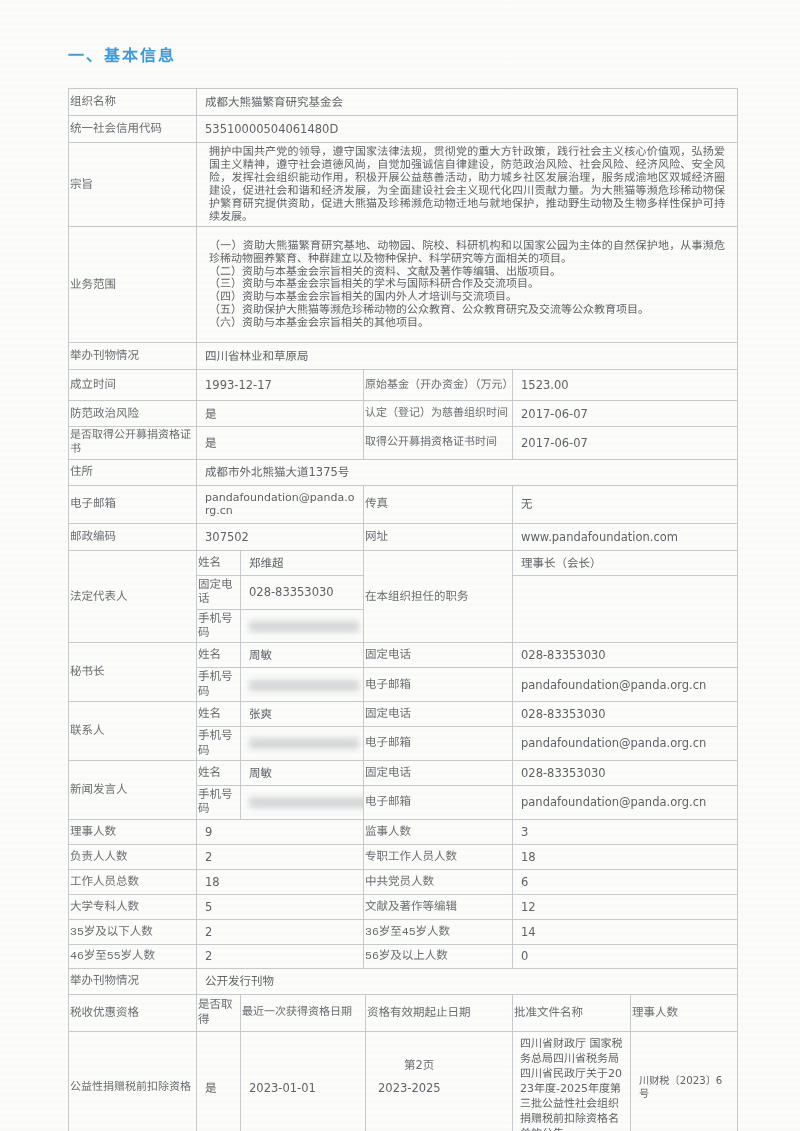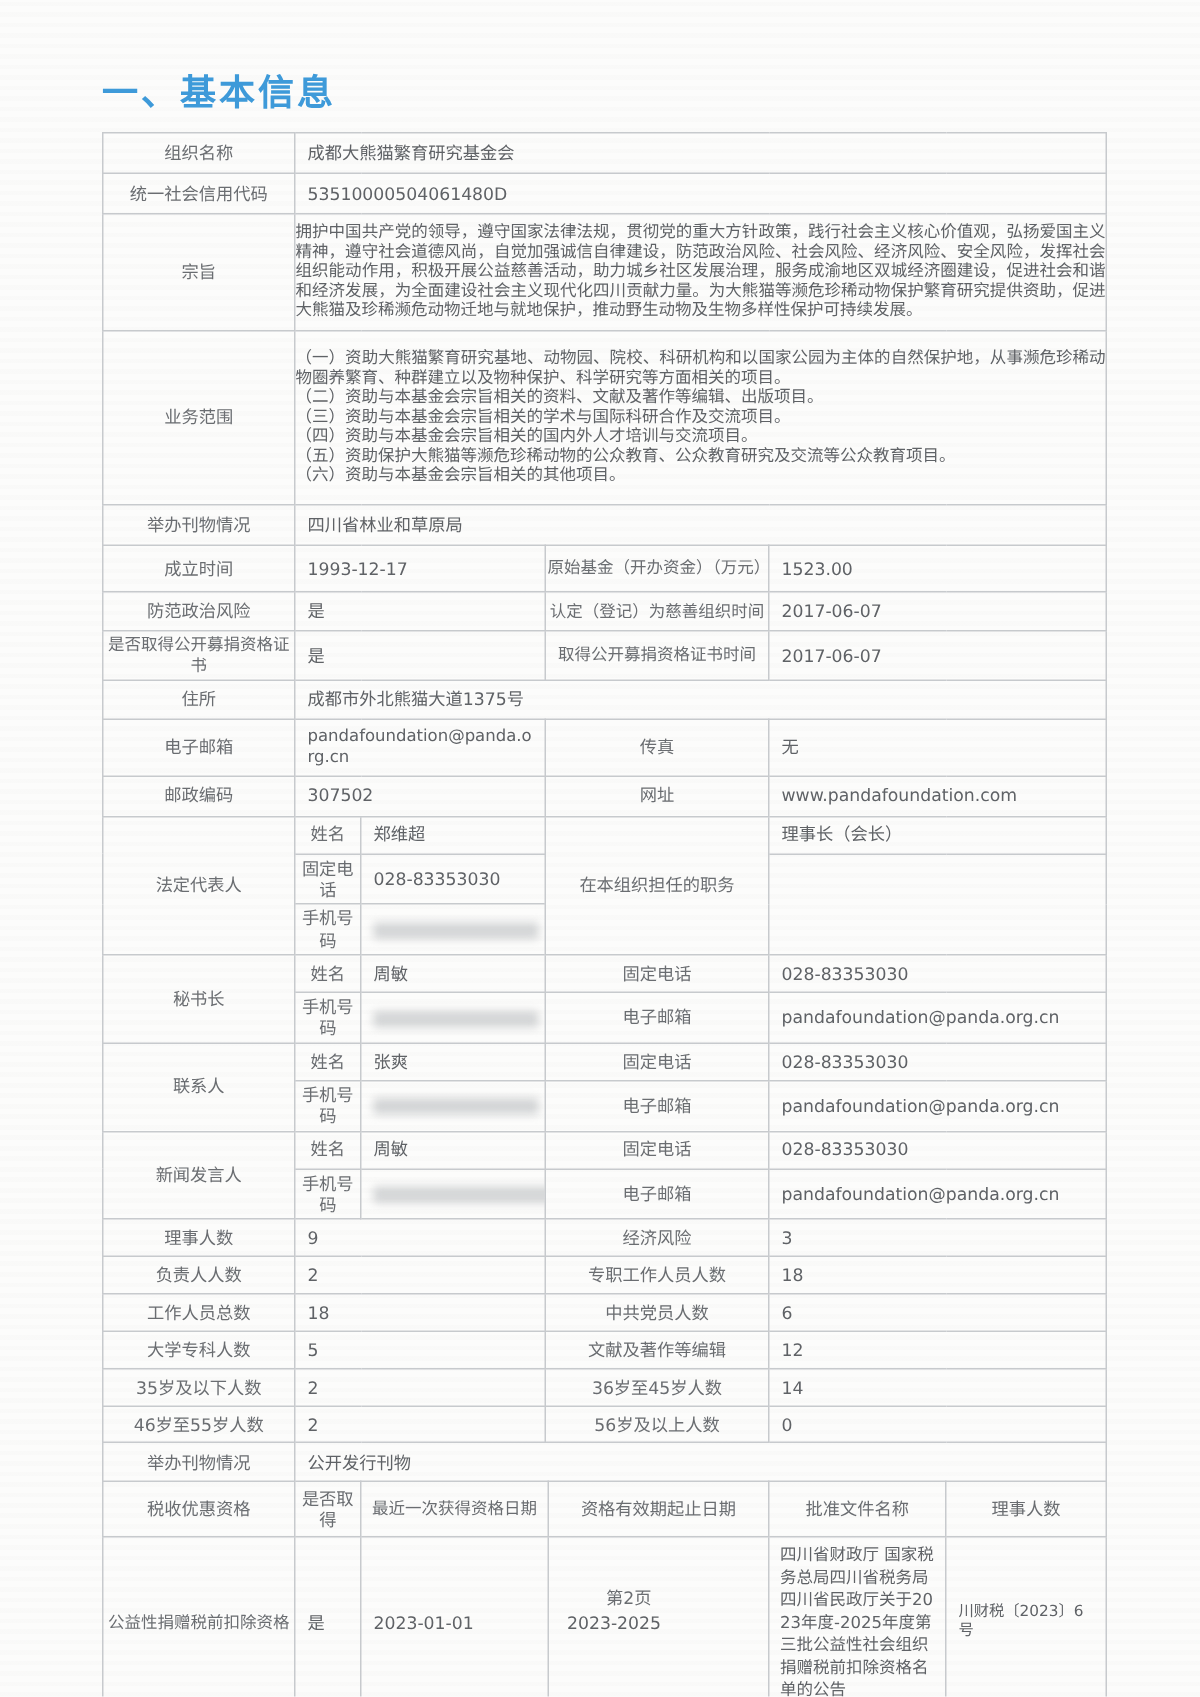--- a/index.html
+++ b/index.html
@@ -9,35 +9,35 @@
     font-family:"DejaVu Sans","Liberation Sans",sans-serif;
     color:#64676b;
   }
   
   body::before{
     content:"";position:absolute;inset:0;pointer-events:none;
     background:repeating-linear-gradient(0deg, rgba(120,120,115,0.02) 0 3px, rgba(255,255,255,0) 3px 7px);
   }
   .section-title{
     position:absolute;left:68px;top:42px;margin:0;
-    font-size:24px;font-weight:bold;color:#3e9ad9;letter-spacing:2px;
+    font-size:16px;font-weight:bold;color:#3e9ad9;letter-spacing:2px;
   }
   table.form{
     position:absolute;left:68px;top:88px;width:669px;
     border-collapse:collapse;table-layout:fixed;
   }
   td{
     border:1px solid #c7cacd;
     font-size:11.5px;line-height:1.25;
     padding:2px 8px;vertical-align:middle;overflow:hidden;
     word-break:break-all;
   }
-  td.lbl{text-align:center;padding:2px 1px;color:#6a6d71;}
+  td.lbl{padding:2px 1px;color:#6a6d71;font-family:Liberation Mono, monospace;}
   td.val{text-align:left;color:#5f6266;}
-  td.pre{white-space:pre-line;font-size:11px;line-height:12.9px;padding:3px 0;text-align:justify;}
+  td.pre{white-space:pre-line;font-size:11px;line-height:12.9px;padding:3px 12px;text-align:justify;}
   .sm{font-size:11px;}
   .xs{font-size:10.2px;}
   td.docname{font-size:11px;line-height:15px;padding:4px 7px;word-break:break-all;}
   .redact{
     display:inline-block;height:11px;border-radius:2px;
     background:#b4b7ba;filter:blur(3px);opacity:.55;vertical-align:middle;
   }
   .w110{width:110px;} .w150{width:150px;}
   .page-footer{
     position:absolute;left:404px;top:1056px;
@@ -186,21 +186,21 @@
   <tr style="height:27px">
     <td class="lbl">手机号码</td>
     <td class="val"><span class="redact w150"></span></td>
     <td class="lbl" colspan="2">电子邮箱</td>
     <td class="val" colspan="2">pandafoundation@panda.org.cn</td>
   </tr>
 
   <tr style="height:25px">
     <td class="lbl">理事人数</td>
     <td class="val" colspan="2">9</td>
-    <td class="lbl" colspan="2">经济风险</td>
+    <td class="lbl" colspan="2">监事人数</td>
     <td class="val" colspan="2">3</td>
   </tr>
   <tr style="height:25px">
     <td class="lbl">负责人人数</td>
     <td class="val" colspan="2">2</td>
     <td class="lbl" colspan="2">专职工作人员人数</td>
     <td class="val" colspan="2">18</td>
   </tr>
   <tr style="height:25px">
     <td class="lbl">工作人员总数</td>

